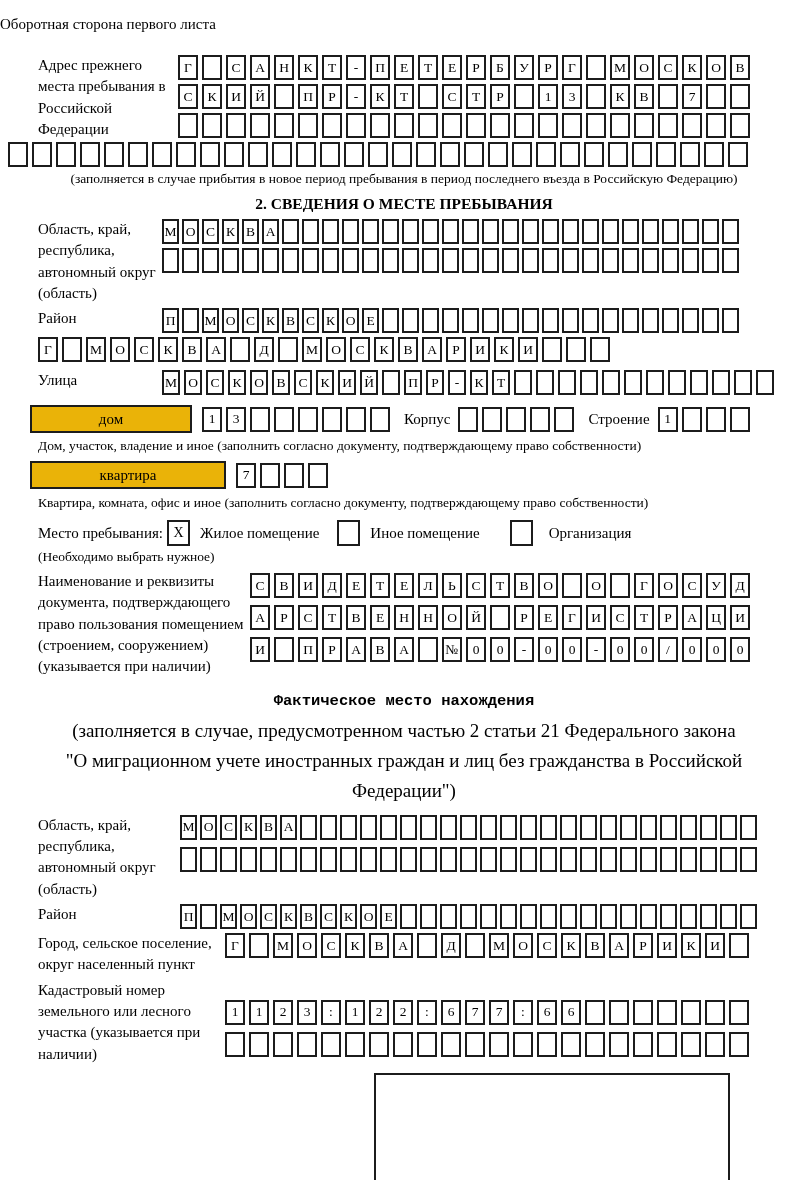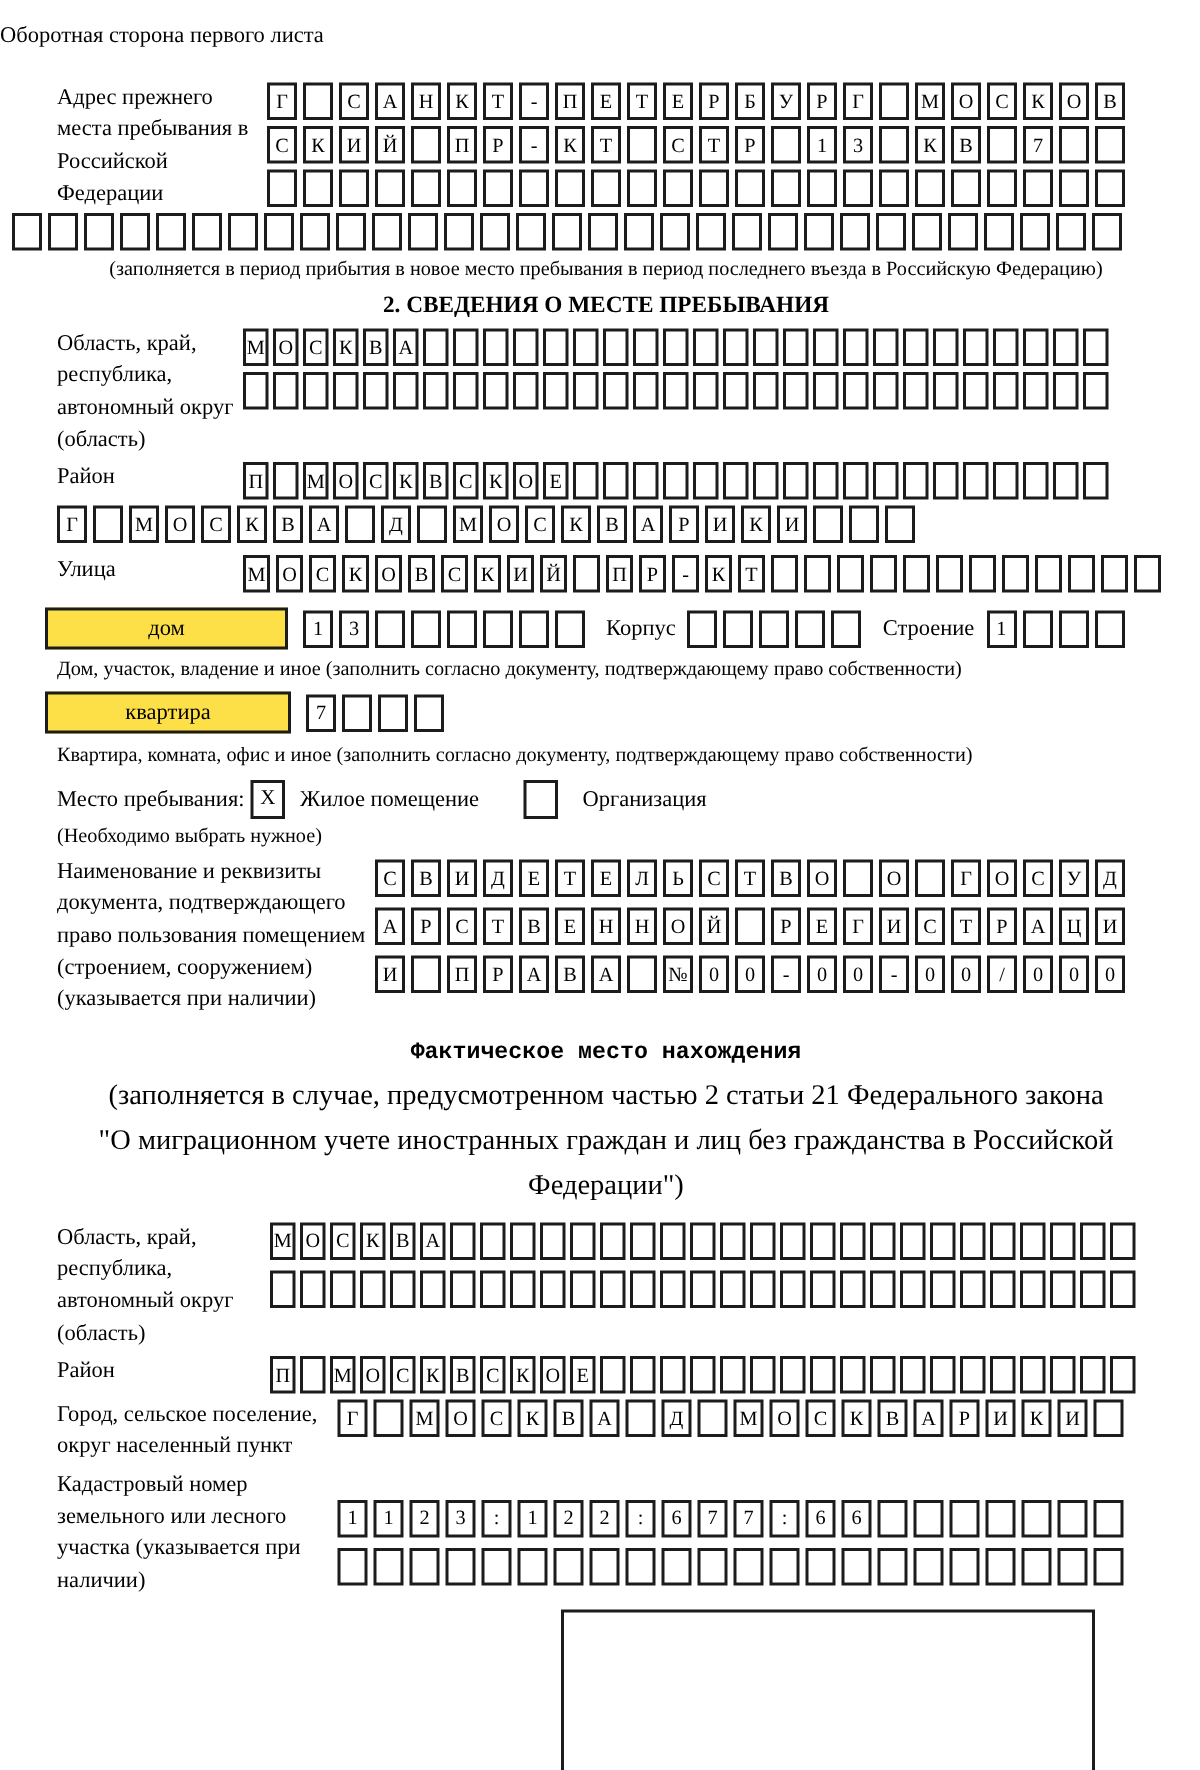--- a/index.html
+++ b/index.html
@@ -25,24 +25,24 @@
     font-size:13.5px; box-sizing:border-box; background:#fff;
   }
   .cells-sm .cell { width:17px; margin-right:3px; }
   .cells-md .cell { width:18px; margin-right:4px; }
   .note { font-size:13.5px; }
   .note-center { text-align:center; }
   .h2 { text-align:center; font-weight:bold; font-size:15.5px; margin:8px 0 6px 0; }
   .fullrow { margin-left:-30px; }
   .bigbox {
     border:2px solid #1c1c1c; height:28px; display:flex; align-items:center; justify-content:center;
-    font-size:15px; box-sizing:border-box; flex:none; background:#fde047;
+    font-size:15px; box-sizing:border-box; flex:none; background:#eab308;
   }
   .dombox { width:162px; margin-right:10px; }
-  .aptbox { width:164px; margin-right:10px; }
+  .aptbox { width:196px; margin-right:10px; }
   .houserow { display:flex; align-items:center; margin-top:6px; }
   .houserow .cellrow { margin-bottom:0; }
   .grouplabel { font-size:15px; margin:0 8px 0 10px; flex:none; }
   .stayrow { display:flex; align-items:center; margin-top:9px; font-size:15px; }
   .checkbox {
     flex:none; width:23px; height:26px; border:2px solid #1c1c1c; margin:0 10px 0 4px;
     display:inline-flex; align-items:center; justify-content:center; font-size:14px; box-sizing:border-box;
   }
   .stayopt { display:flex; align-items:center; }
   .staynote { width:660px; text-align:left; margin-top:3px; }
@@ -168,21 +168,21 @@
         <span class="cell"></span>
         <span class="cell"></span>
         <span class="cell"></span>
         <span class="cell"></span>
         <span class="cell"></span>
         <span class="cell"></span>
         <span class="cell"></span>
         <span class="cell"></span>
         <span class="cell"></span>
       </div>
-    <div class="note note-center">(заполняется в период прибытия в новое место пребывания в период последнего въезда в Российскую Федерацию)</div>
+    <div class="note note-center">(заполняется в случае прибытия в новое период пребывания в период последнего въезда в Российскую Федерацию)</div>
 
     <div class="h2">2. СВЕДЕНИЯ О МЕСТЕ ПРЕБЫВАНИЯ</div>
 
     <div class="frow">
       <div class="flabel w124">Область, край, республика, автономный округ (область)</div>
       <div class="cellcol">
         <div class="cellrow cells-sm">
             <span class="cell">М</span>
             <span class="cell">О</span>
             <span class="cell">С</span>
@@ -384,20 +384,24 @@
           <span class="cell"></span>
         </div>
     </div>
     <div class="note" style="margin-top:6px;">Квартира, комната, офис и иное (заполнить согласно документу, подтверждающему право собственности)</div>
 
     <div class="stayrow">
       <span>Место пребывания:</span>
       <span class="stayopt">
         <span class="checkbox">X</span>
         <span>Жилое помещение</span>
+      </span>
+      <span class="stayopt" style="margin-left:14px;">
+        <span class="checkbox"></span>
+        <span>Иное помещение</span>
       </span>
       <span class="stayopt" style="margin-left:26px;">
         <span class="checkbox" style="margin-right:16px;"></span>
         <span>Организация</span>
       </span>
     </div>
     <div class="note staynote">(Необходимо выбрать нужное)</div>
 
     <div class="frow mt6">
       <div class="flabel w212">Наименование и реквизиты документа, подтверждающего право пользования помещением (строением, сооружением) (указывается при наличии)</div>

